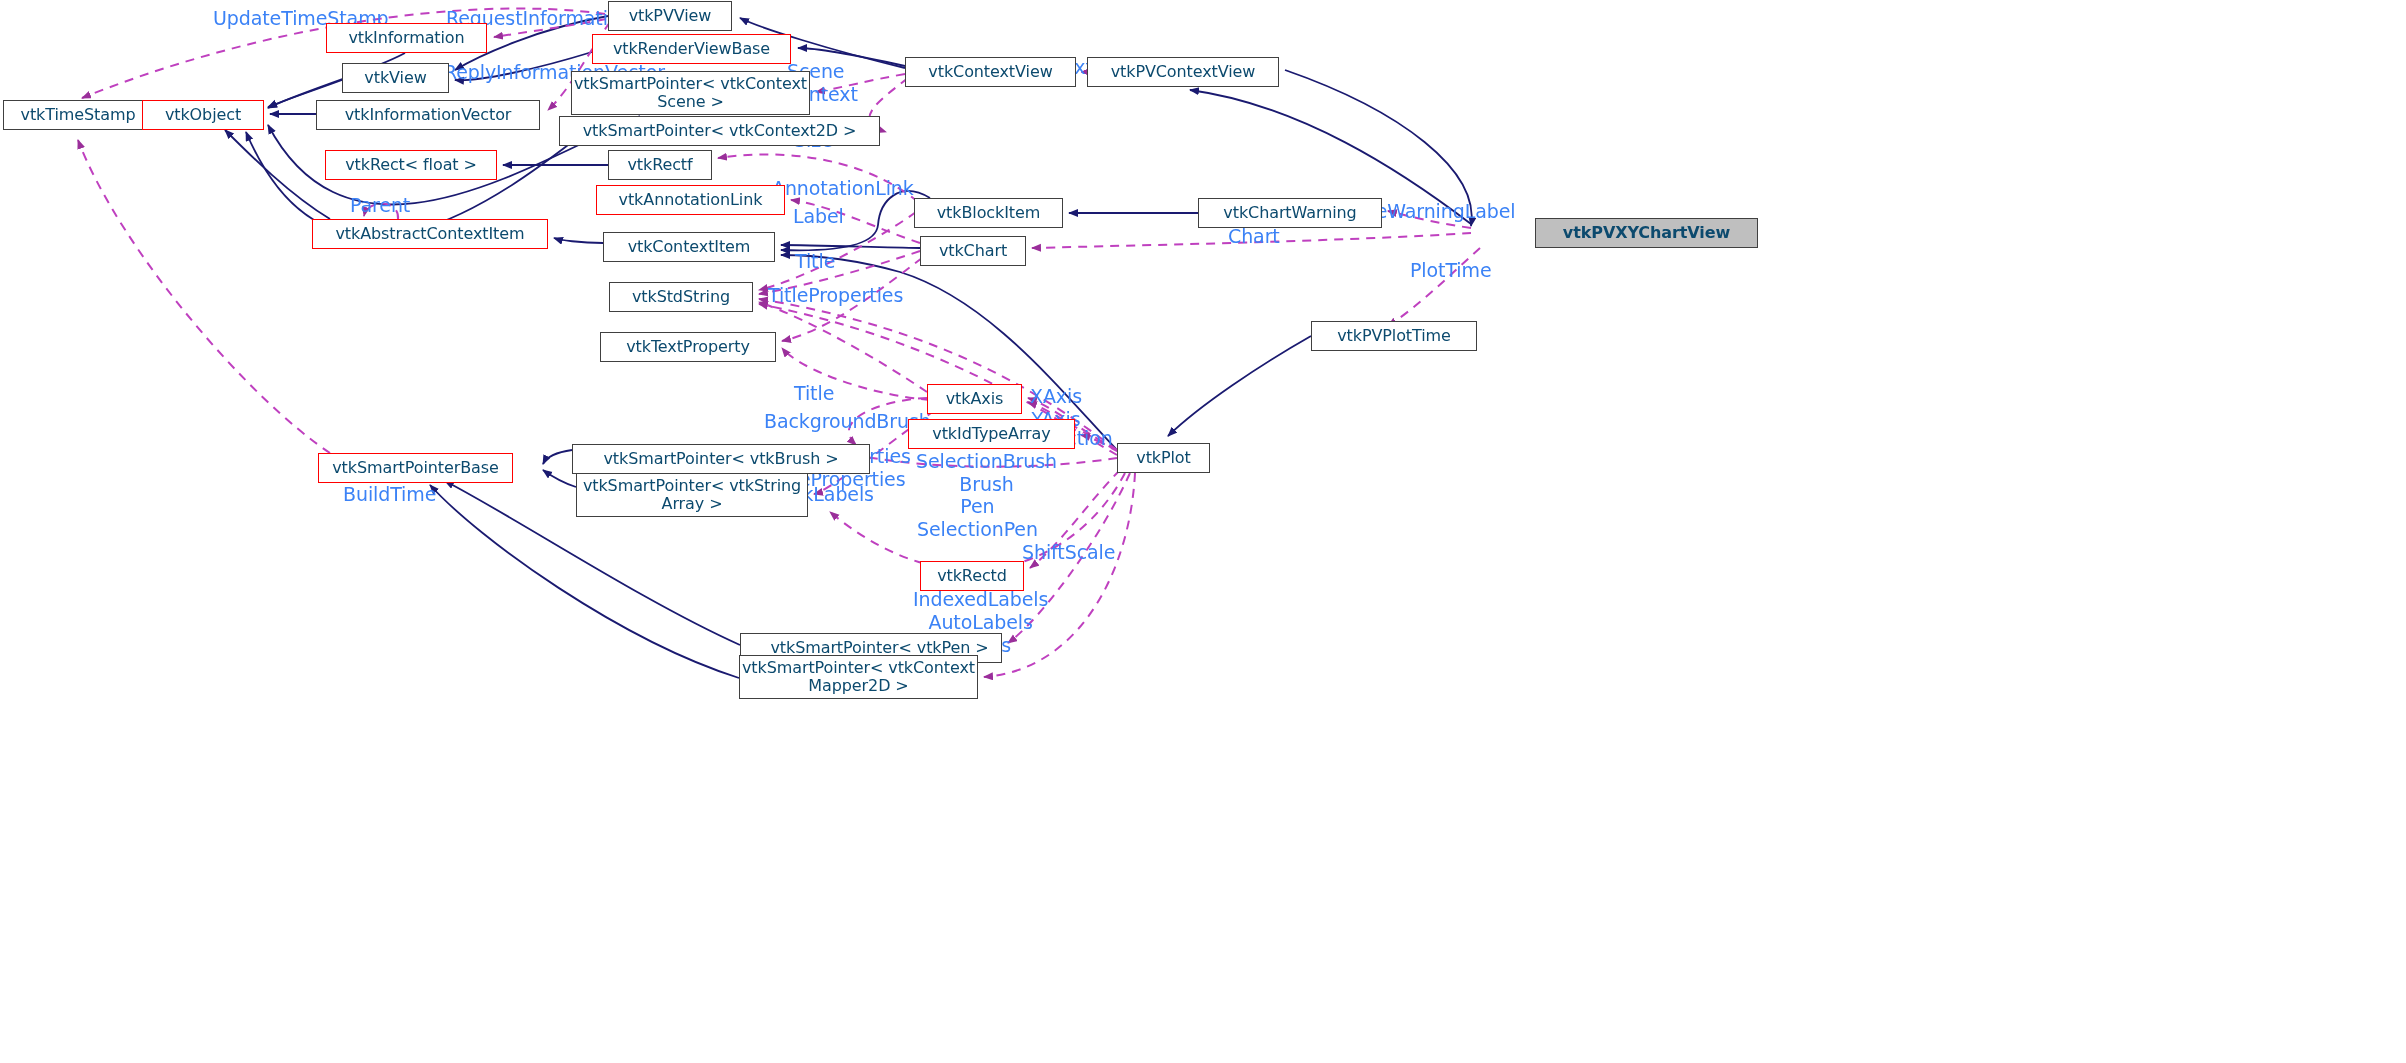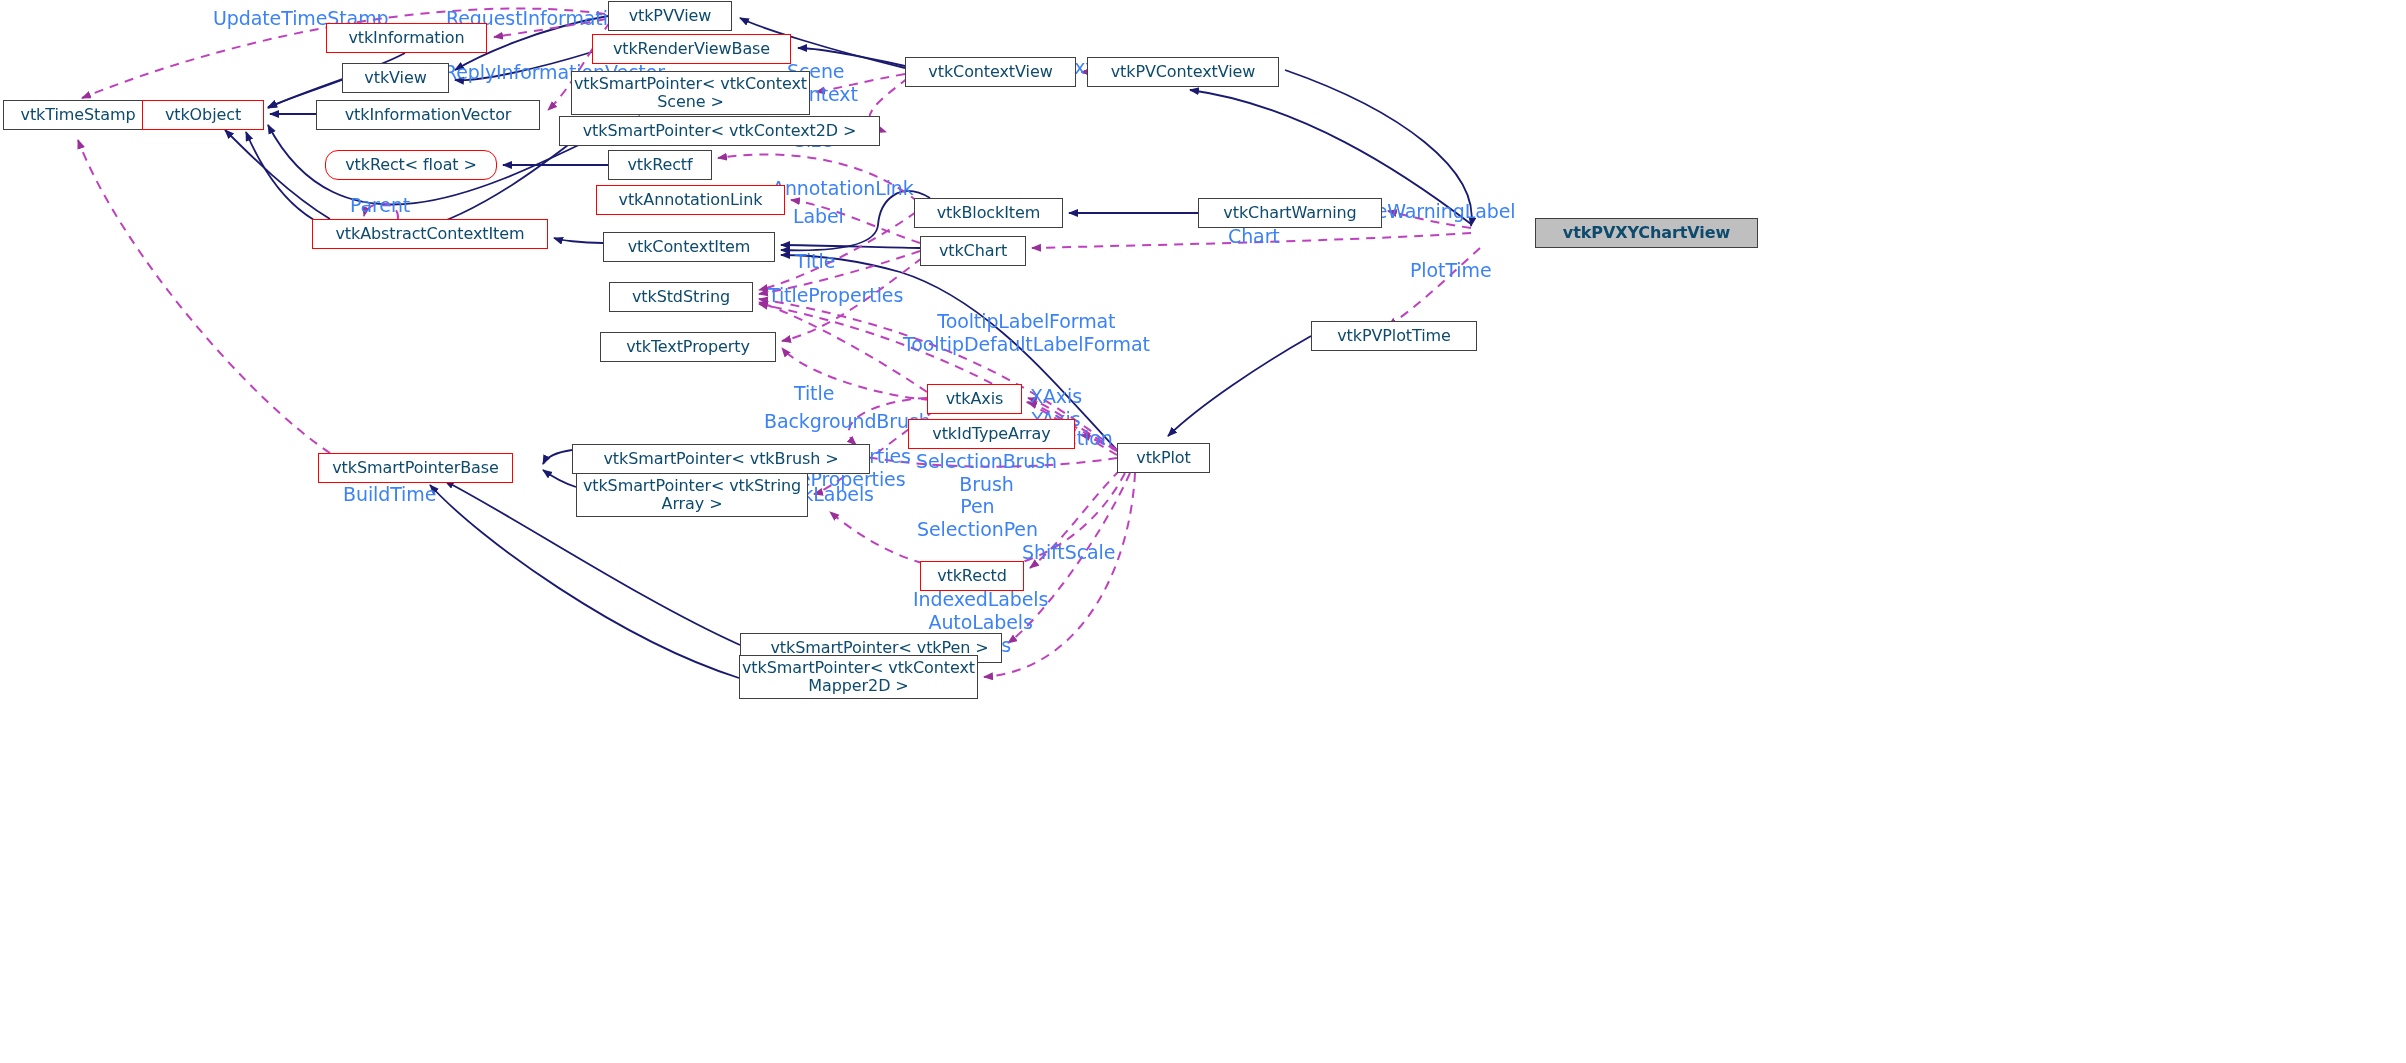--- a/index.html
+++ b/index.html
@@ -201,21 +201,21 @@
 
       <path d="M700,312 C680,340 660,360 640,370" opacity="0"></path>
     </g>
   </svg>
 
 <div class="node" style="left: 3px; top: 100px; width: 150px; height: 30px;">vtkTimeStamp</div>
     <div class="node red" style="left: 142px; top: 100px; width: 122px; height: 30px;">vtkObject</div>
     <div class="node red" style="left: 326px; top: 23px; width: 161px; height: 30px;">vtkInformation</div>
     <div class="node" style="left: 342px; top: 63px; width: 107px; height: 30px;">vtkView</div>
     <div class="node" style="left: 316px; top: 100px; width: 224px; height: 30px;">vtkInformationVector</div>
-    <div class="node red" style="left: 325px; top: 150px; width: 172px; height: 30px; border-radius: 13px;">vtkRect&lt; float &gt;</div>
+    <div class="node red" style="left: 325px; top: 150px; width: 172px; height: 30px;">vtkRect&lt; float &gt;</div>
     <div class="node red" style="left: 312px; top: 219px; width: 236px; height: 30px;">vtkAbstractContextItem</div>
     <div class="node red" style="left: 318px; top: 453px; width: 195px; height: 30px;">vtkSmartPointerBase</div>
     <div class="node" style="left: 608px; top: 1px; width: 124px; height: 30px;">vtkPVView</div>
     <div class="node red" style="left: 592px; top: 34px; width: 199px; height: 30px;">vtkRenderViewBase</div>
     <div class="node" style="left: 571px; top: 71px; width: 239px; height: 44px;">vtkSmartPointer&lt; vtkContext
 Scene &gt;</div>
     <div class="node" style="left: 559px; top: 116px; width: 321px; height: 30px;">vtkSmartPointer&lt; vtkContext2D &gt;</div>
     <div class="node" style="left: 608px; top: 150px; width: 104px; height: 30px;">vtkRectf</div>
     <div class="node red" style="left: 596px; top: 185px; width: 189px; height: 30px;">vtkAnnotationLink</div>
     <div class="node" style="left: 603px; top: 232px; width: 172px; height: 30px;">vtkContextItem</div>
@@ -247,22 +247,20 @@
     <div class="edge-label" style="left: 1019px; top: 56px;">ContextView</div>
     <div class="edge-label" style="left: 794px; top: 129px;">Size</div>
     <div class="edge-label" style="left: 772px; top: 177px;">AnnotationLink</div>
     <div class="edge-label" style="left: 350px; top: 194px;">Parent</div>
     <div class="edge-label" style="left: 793px; top: 205px;">Label</div>
     <div class="edge-label" style="left: 1303px; top: 200px;">LogScaleWarningLabel</div>
     <div class="edge-label" style="left: 1228px; top: 225px;">Chart</div>
     <div class="edge-label" style="left: 795px; top: 250px;">Title</div>
     <div class="edge-label" style="left: 1410px; top: 259px;">PlotTime</div>
     <div class="edge-label" style="left: 768px; top: 284px;">TitleProperties</div>
-    <div class="edge-label" style="left: 903px; top: 310px;">TooltipLabelFormat
-TooltipDefaultLabelFormat</div>
     <div class="edge-label" style="left: 794px; top: 382px;">Title</div>
     <div class="edge-label" style="left: 1030px; top: 385px;">XAxis
 YAxis</div>
     <div class="edge-label" style="left: 764px; top: 410px;">BackgroundBrush</div>
     <div class="edge-label" style="left: 1026px; top: 427px;">Selection</div>
     <div class="edge-label" style="left: 765px; top: 445px;">LabelProperties
 TitleProperties</div>
     <div class="edge-label" style="left: 916px; top: 450px;">SelectionBrush
 Brush</div>
     <div class="edge-label" style="left: 343px; top: 483px;">BuildTime</div>

